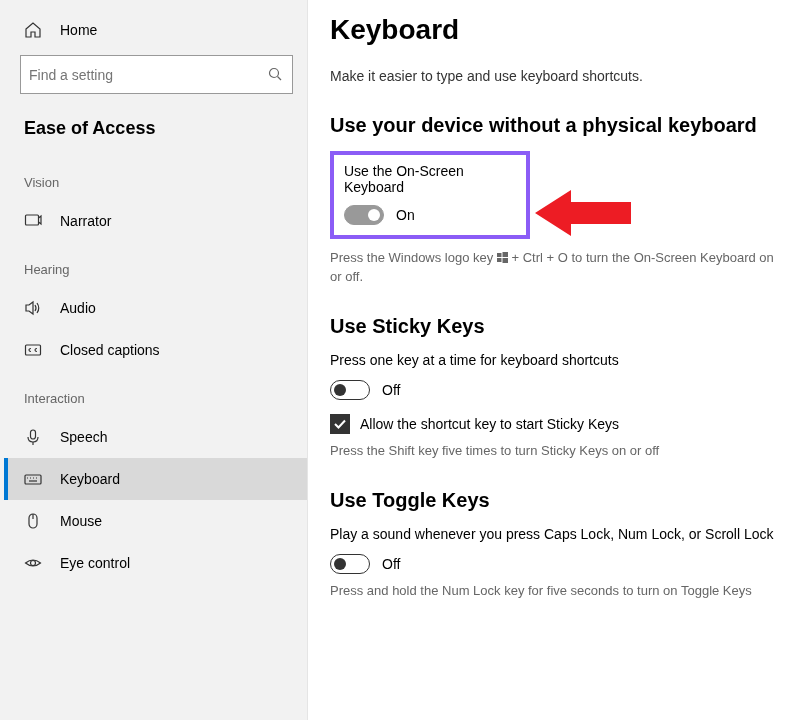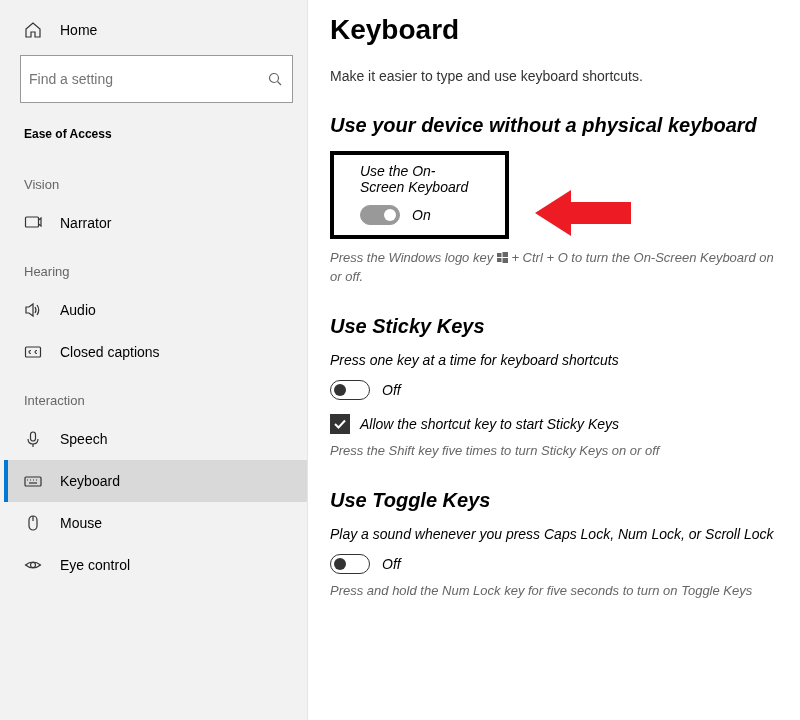--- a/index.html
+++ b/index.html
@@ -27,36 +27,36 @@
       padding: 6px 4px;
       margin-bottom: 10px;
       cursor: pointer;
     }
     .search-box {
       display: flex;
       align-items: center;
       border: 1px solid #999;
       background: #fff;
       width: 273px;
-      height: 48px;
+      height: 39px;
       padding: 0 8px;
       margin-bottom: 18px;
     }
     .search-box input {
       border: none;
       outline: none;
       flex: 1;
       font-size: 14px;
       color: #666;
       font-family: inherit;
       background: transparent;
     }
     .section-title {
       font-weight: 600;
-      font-size: 12px;
+      font-size: 18px;
       padding: 6px 4px;
       margin-bottom: 10px;
     }
     .category {
       font-size: 13px;
       color: #666;
       padding: 20px 4px 10px;
     }
     .nav-item {
       display: flex;
@@ -93,23 +93,23 @@
       font-size: 14px;
       color: #333;
       margin-bottom: 30px;
     }
     h2 {
       font-size: 20px;
       font-weight: 600;
       margin-bottom: 14px;
     }
     .highlight-box {
-      border: 4px solid #000000;
-      padding: 8px 26px 10px;
-      width: 179px;
+      border: 4px solid #8b5cf6;
+      padding: 8px 10px 10px;
+      width: 200px;
       margin-bottom: 10px;
       position: relative;
     }
     .arrow {
       position: absolute;
       left: 535px;
       top: 184px;
       pointer-events: none;
     }
     .setting-label {
@@ -162,21 +162,21 @@
       justify-content: center;
       cursor: pointer;
     }
     .checkbox svg { stroke: #fff; }
     .win-key {
       display: inline-block;
       width: 11px; height: 11px;
       position: relative;
       vertical-align: -1px;
     }
-    .section-block { margin-bottom: 24px; font-style: italic; }
+    .section-block { margin-bottom: 24px; }
   </style>
 </head>
 <body>
 
 <div class="sidebar">
   <div class="home-row">
     <span class="icon">
       <svg width="18" height="18" viewBox="0 0 18 18" fill="none" stroke="#333" stroke-width="1.2">
           <path d="M2 8 L9 2 L16 8 V16 H11 V11 H7 V16 H2 Z"></path>
         </svg>

